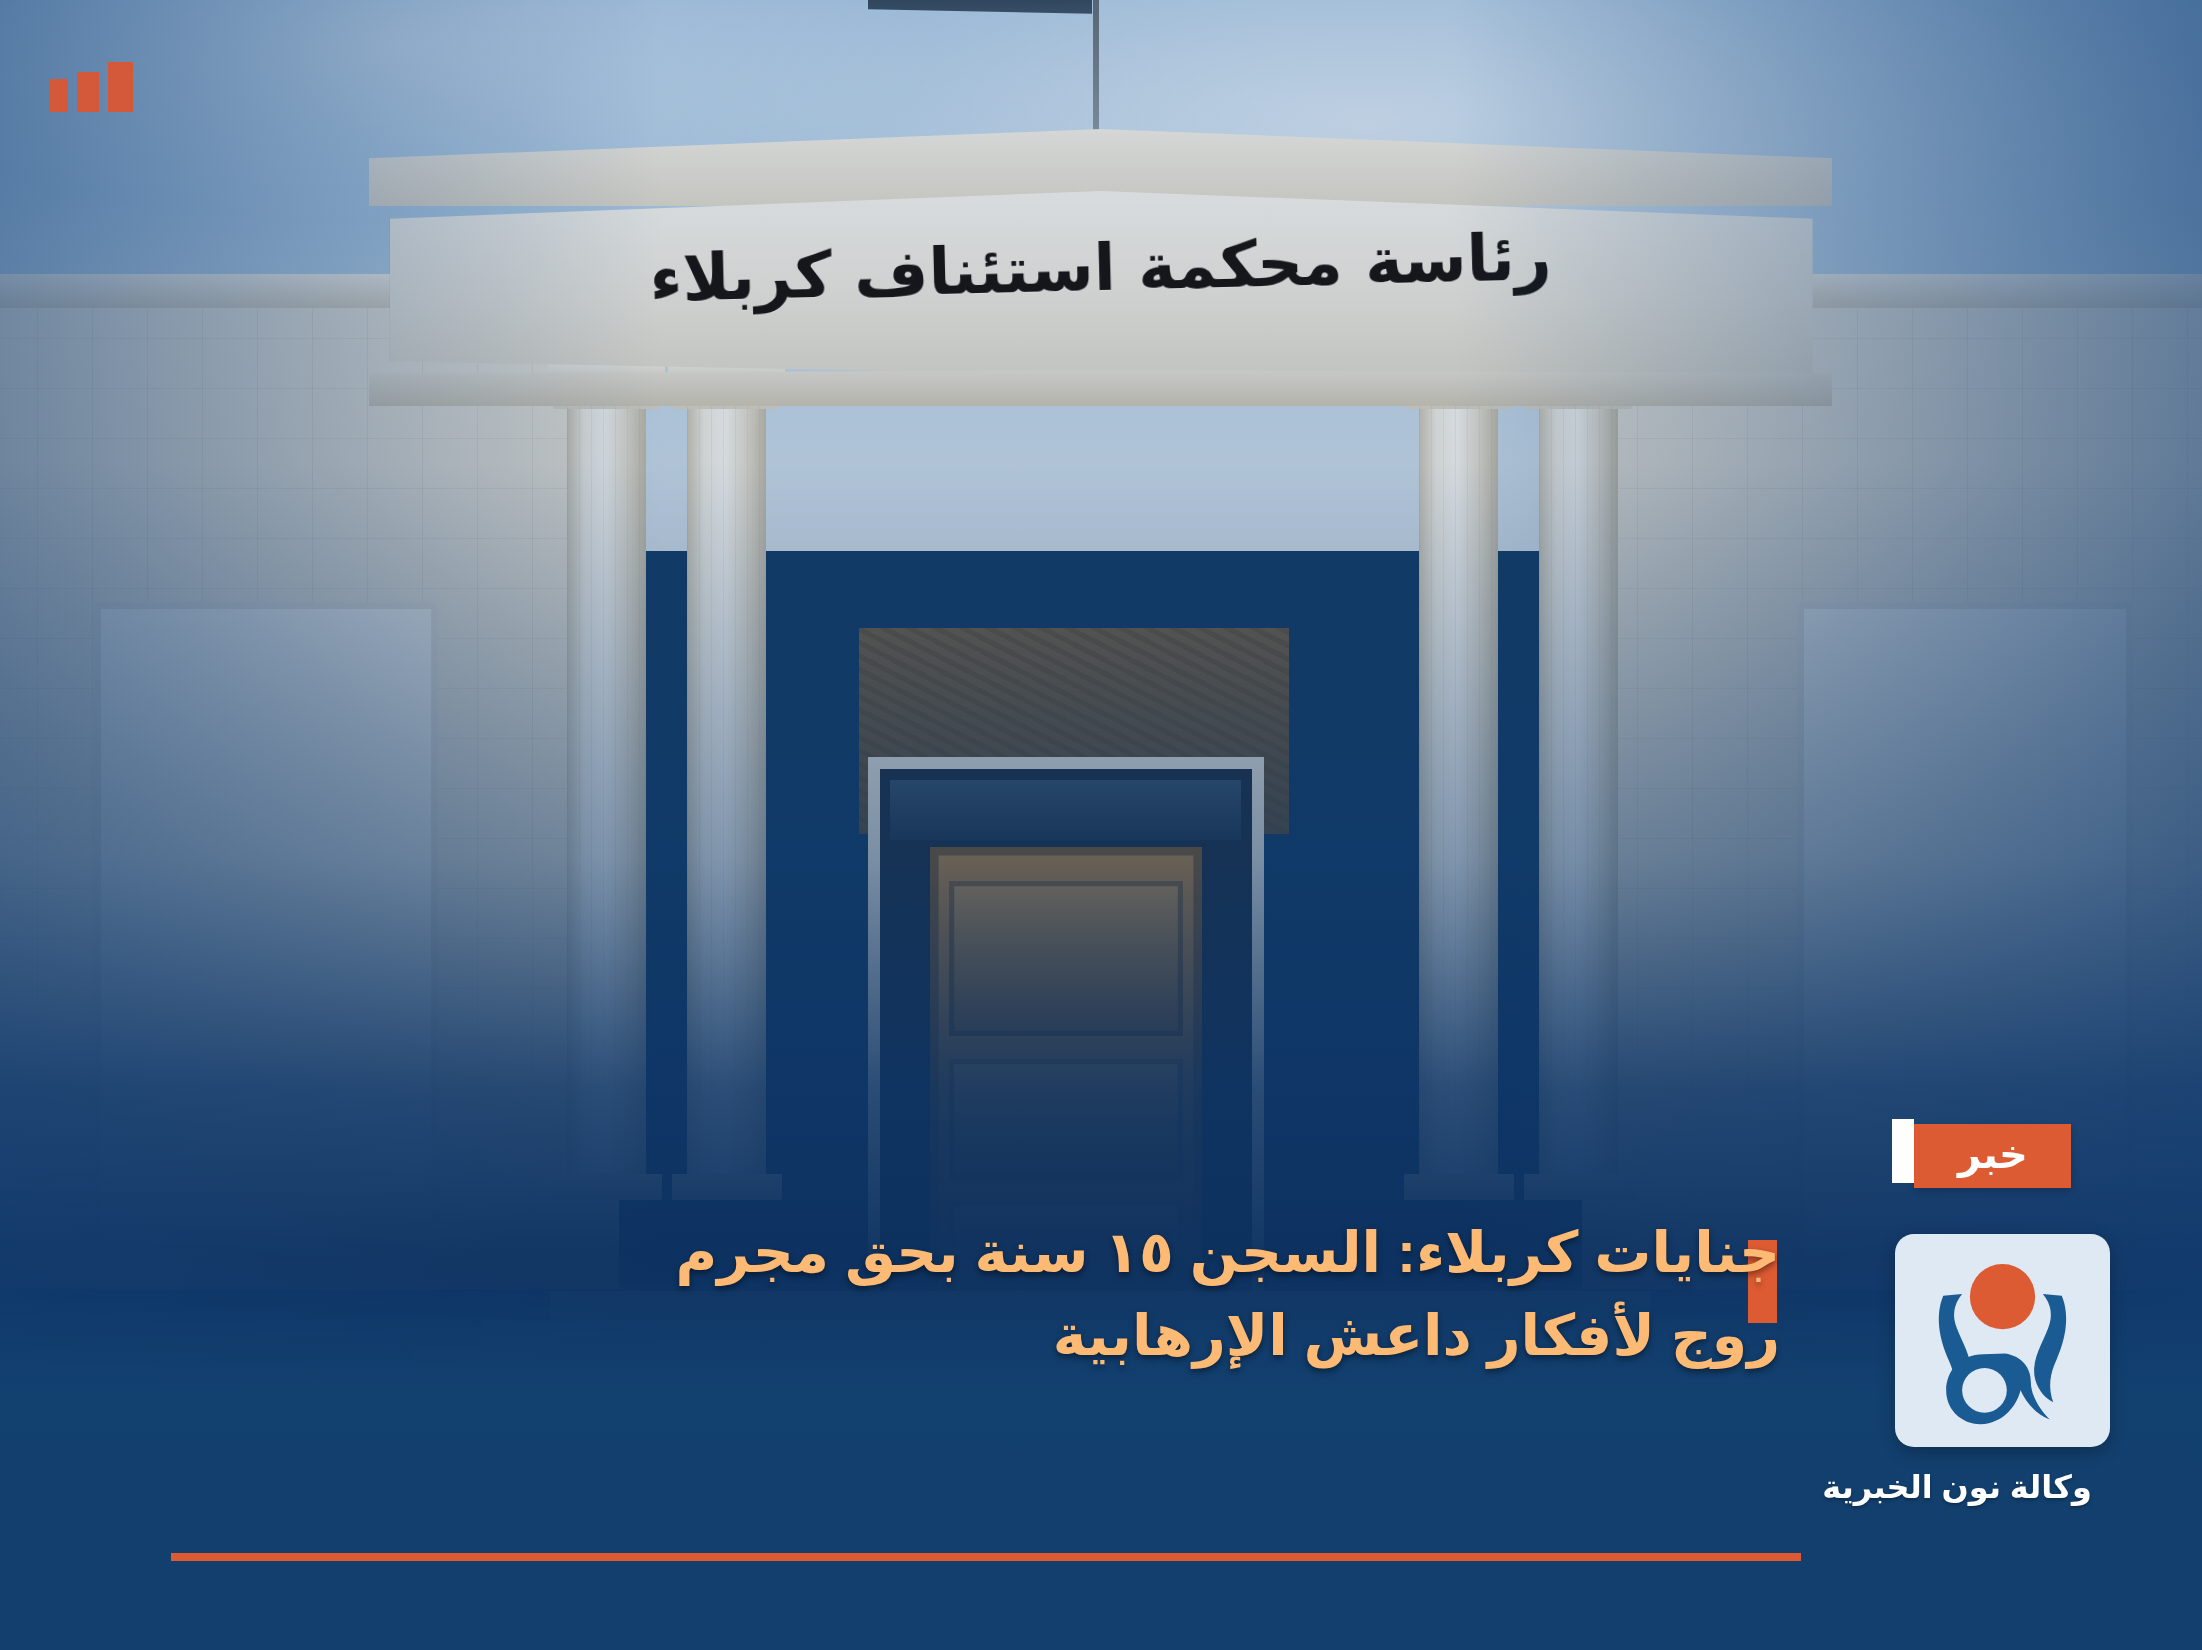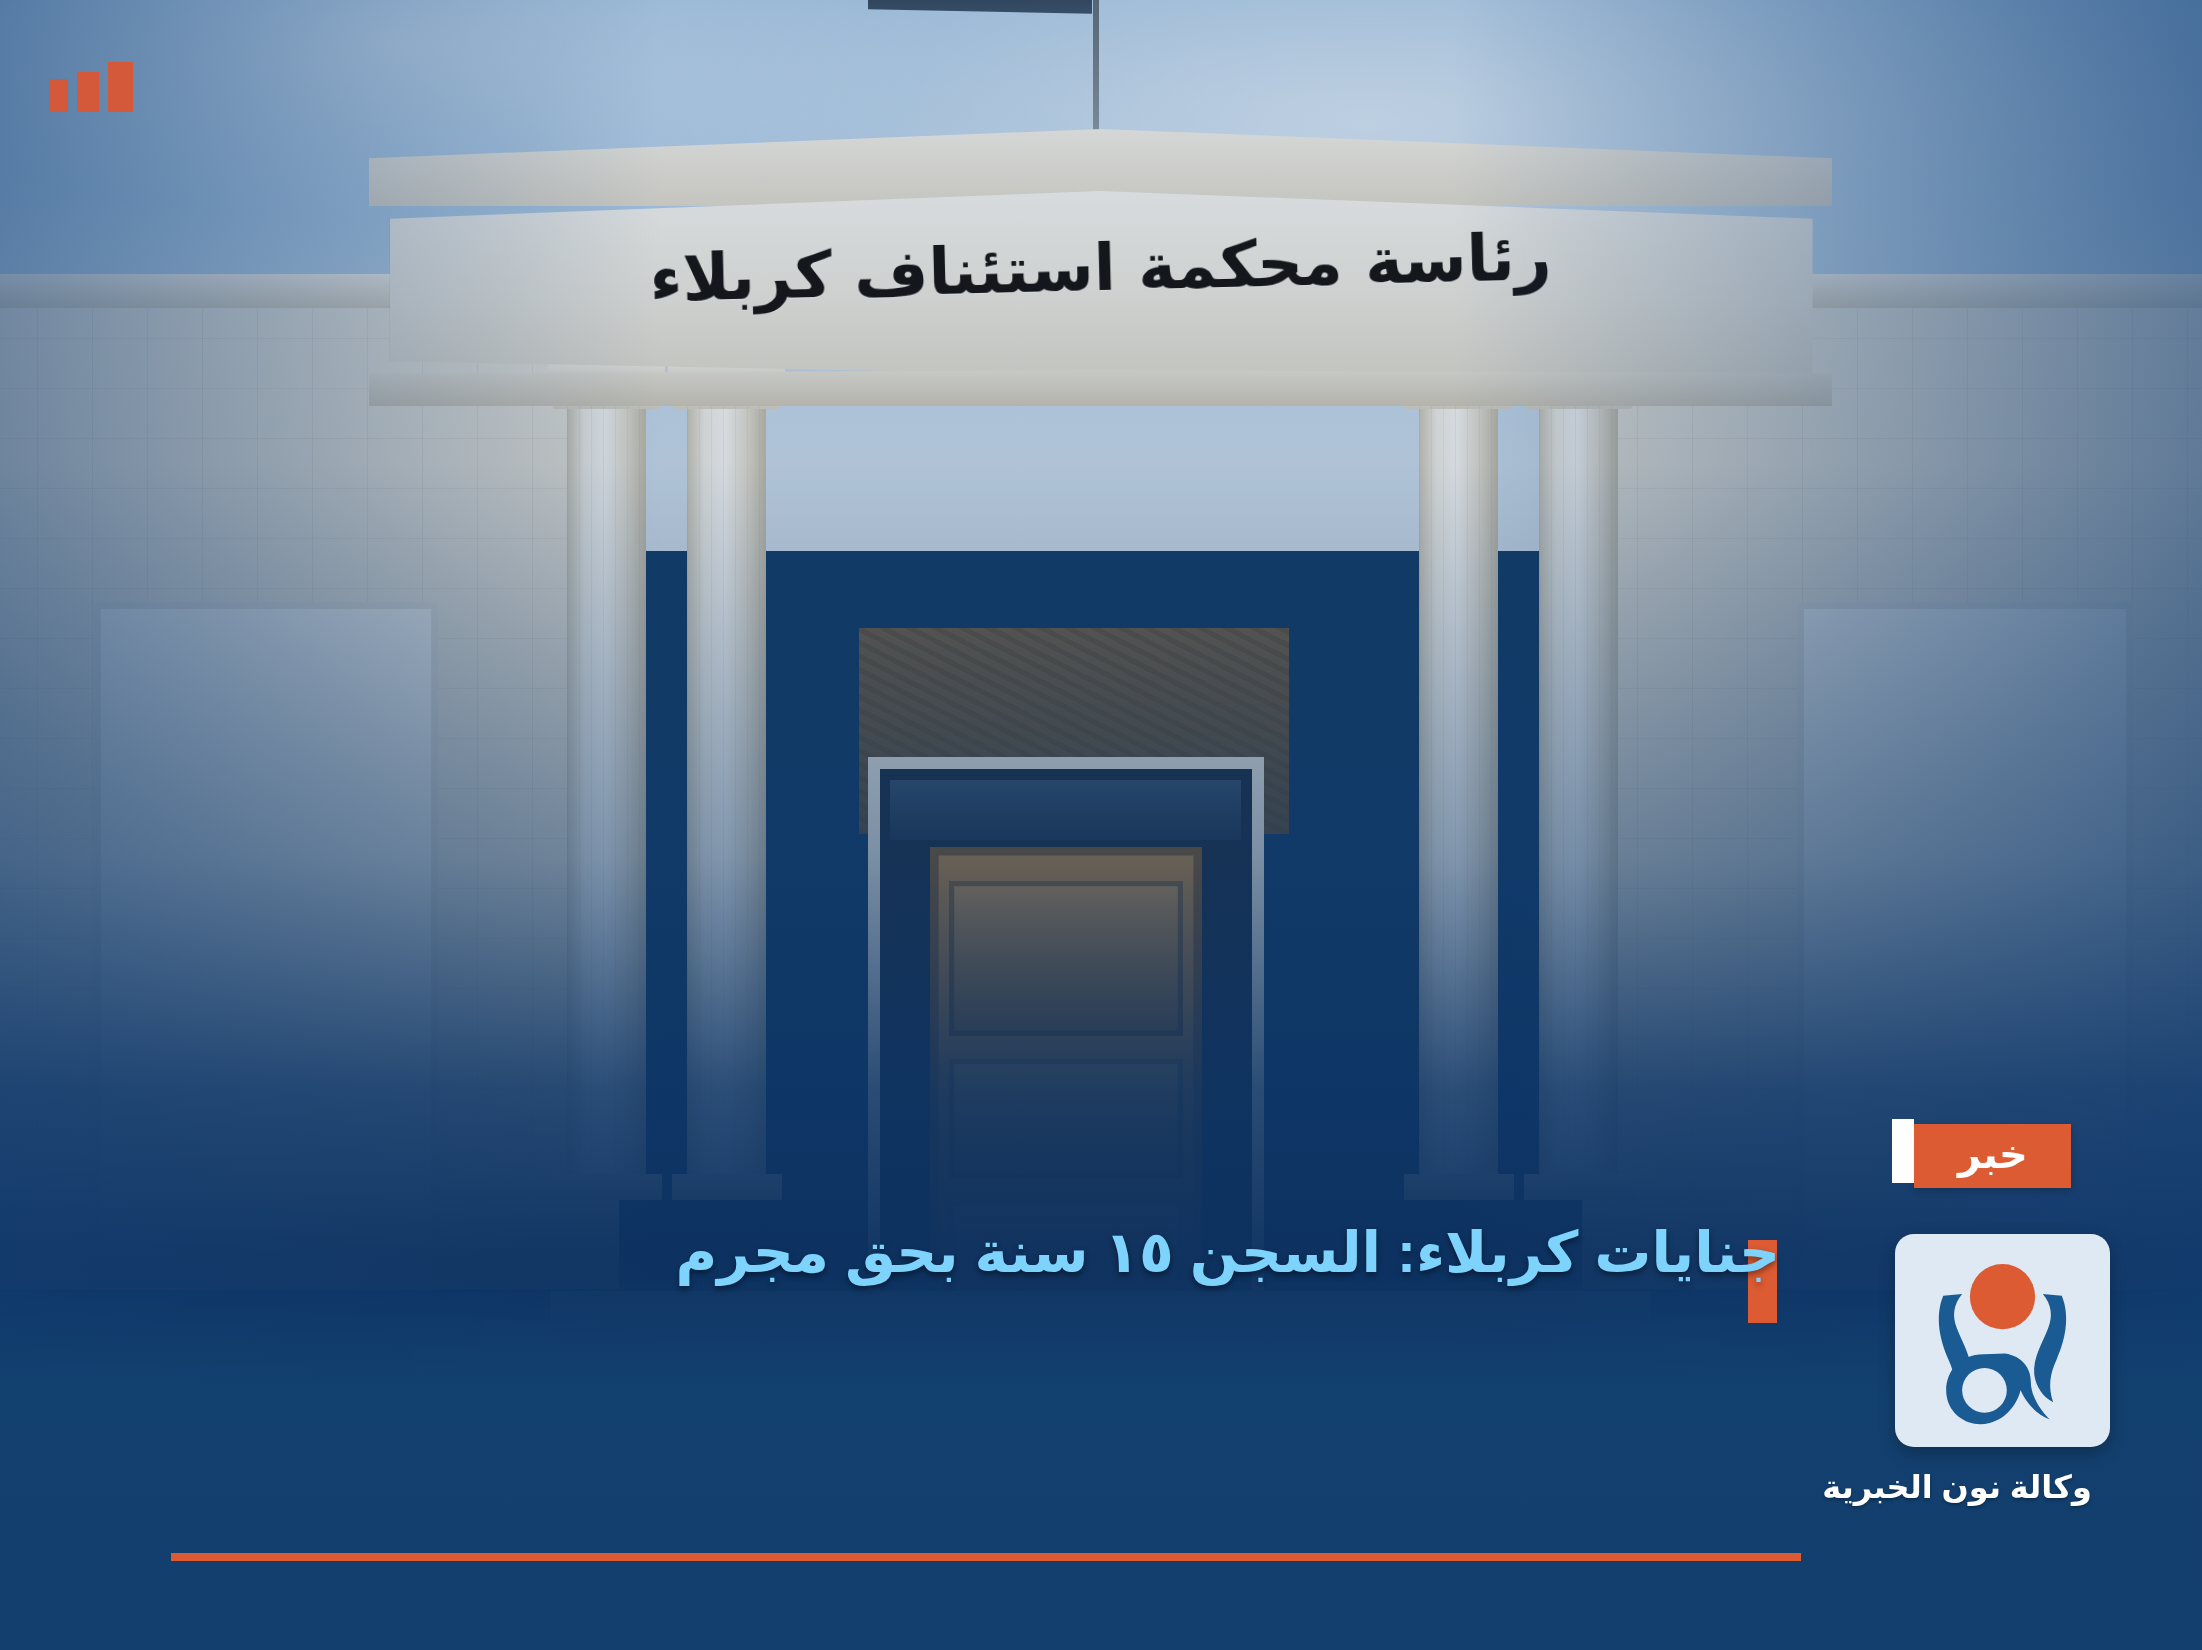--- a/index.html
+++ b/index.html
@@ -238,21 +238,21 @@
     letter-spacing:0.4px;
     text-shadow:0 1.7px 3.4px rgba(0,0,0,.3);
   }
 
   .headline{
     position:absolute;
     right:422px;
     top:1211px;
     width:1394px;
     text-align:right;
-    color:#7dd3fc;
+    color:#fdba74;
     font-size:57px;
     font-weight:700;
     line-height:1.45;
     text-shadow:0 2.6px 6.9px rgba(0,0,0,.45);
     direction:rtl;
   }
   .headline .l1,.headline .l2{display:block;white-space:nowrap;}
   .headline .l1{letter-spacing:0.9px;}
 
   .hl-mark{
@@ -365,18 +365,19 @@
       <circle cx="104" cy="182" r="26" fill="#dfe9f4"></circle>
     </svg>
   </div>
 
   <div class="agency">وكالة نون الخبرية</div>
 
   <div class="hl-mark"></div>
 
   <div class="headline">
     <span class="l1">جنايات كربلاء: السجن ١٥ سنة بحق مجرم</span>
+    <span class="l2">روج لأفكار داعش الإرهابية</span>
   </div>
 
   <div class="rule"></div>
 
 </div>
 
 
 </body></html>

